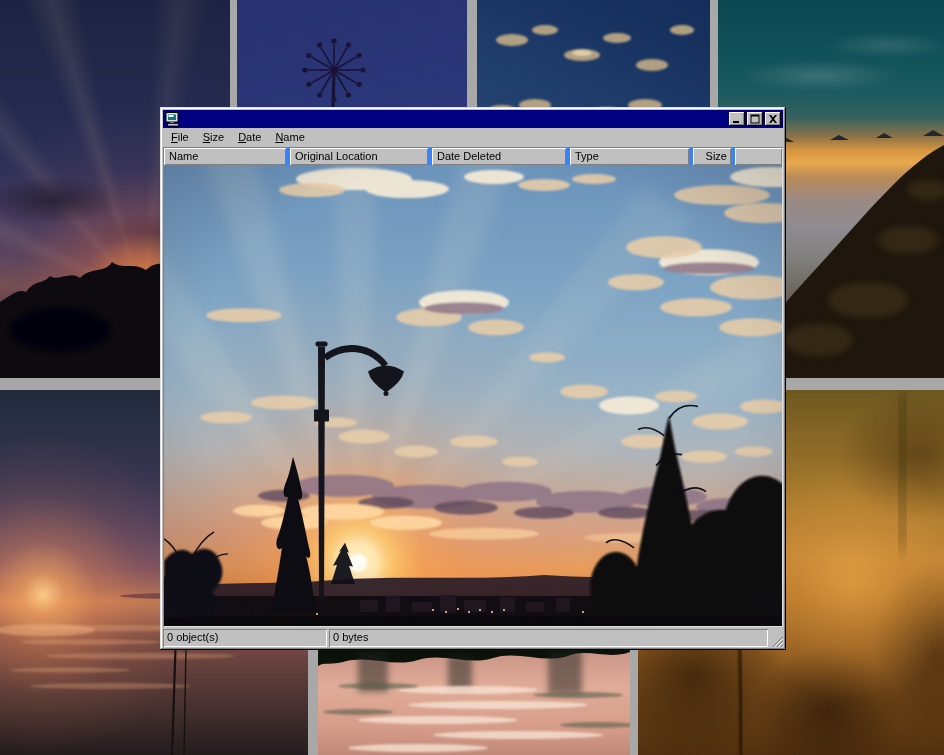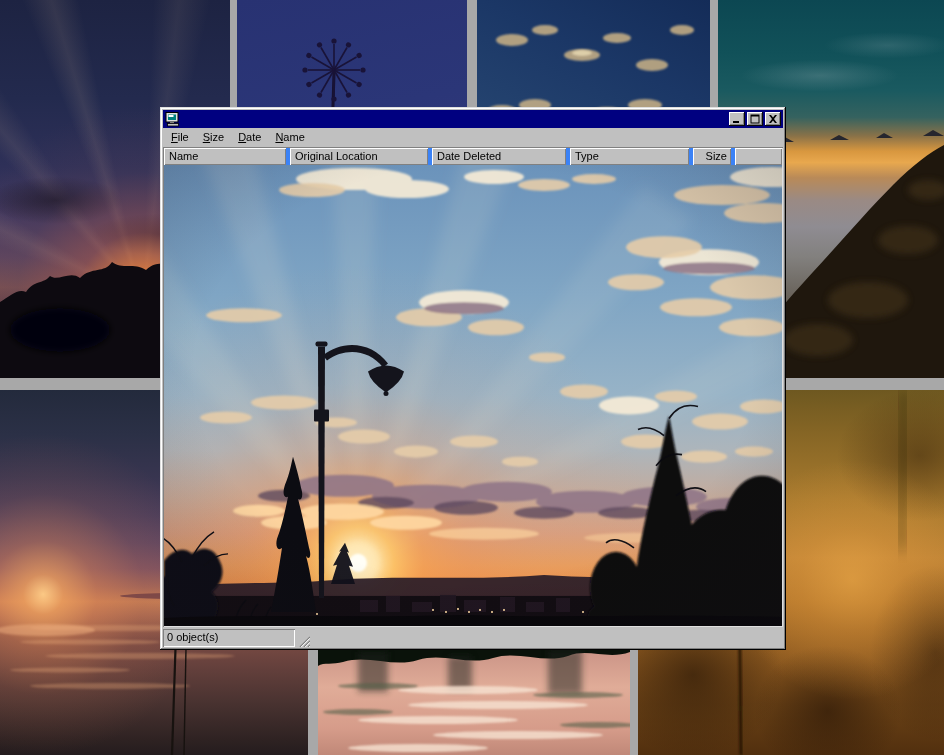--- a/index.html
+++ b/index.html
@@ -65,21 +65,21 @@
     background:#c0c0c0;box-shadow: inset 1px 1px 0 #fff, inset -1px -1px 0 #808080;
     border-right:4px solid #3b82f6;white-space:nowrap;overflow:hidden;}
   .c0{width:126px;} .c1{width:142px;} .c2{width:138px;} .c3{width:123px;}
   .c4{width:42px;text-align:right;} .c5{flex:1 1 auto;border-right:none;}
   .photo{flex:1 1 auto;position:relative;background:#7fa5c4;overflow:hidden;}
   .photo svg{position:absolute;inset:0;width:100%;height:100%;display:block;}
   .statusbar{height:18px;margin-top:2px;display:flex;flex:0 0 auto;align-items:stretch;}
   .sp{box-sizing:border-box;font-size:11px;color:#000;padding:2px 4px 0 4px;
     box-shadow: inset 1px 1px 0 #808080, inset -1px -1px 0 #fff;
     white-space:nowrap;overflow:hidden;}
-  .sp1{width:132px;margin-right:2px;}
+  .sp1{width:164px;margin-right:2px;}
   .sp2{flex:1 1 auto;margin-right:2px;}
   .grip{width:13px;flex:0 0 auto;position:relative;}
   .grip svg{position:absolute;right:0;bottom:0;width:12px;height:12px;}
   .hiddendefs{position:absolute;width:0;height:0;}
 </style>
 </head>
 <body>
 
 <svg class="hiddendefs" aria-hidden="true">
   <defs>
@@ -494,20 +494,21 @@
           </g>
           <path d="M0,452 C100,448 200,452 300,449 C400,452 500,448 618,451 L618,460 L0,460 Z" fill="#08070a"></path>
 
           <rect width="618" height="460" fill="url(#vig)"></rect>
         </svg>
       </div>
     </div>
 
     <div class="statusbar">
       <div class="sp sp1">0 object(s)</div>
+      <div class="sp sp2">0 bytes</div>
       <div class="grip">
         <svg viewBox="0 0 12 12">
           <g stroke="#808080" stroke-width="1.2">
             <line x1="2" y1="12" x2="12" y2="2"></line>
               <line x1="6" y1="12" x2="12" y2="6"></line>
               <line x1="10" y1="12" x2="12" y2="10"></line>
           </g>
           <g stroke="#fff" stroke-width="1">
             <line x1="3.2" y1="12" x2="12" y2="3.2"></line>
               <line x1="7.2" y1="12" x2="12" y2="7.2"></line>

